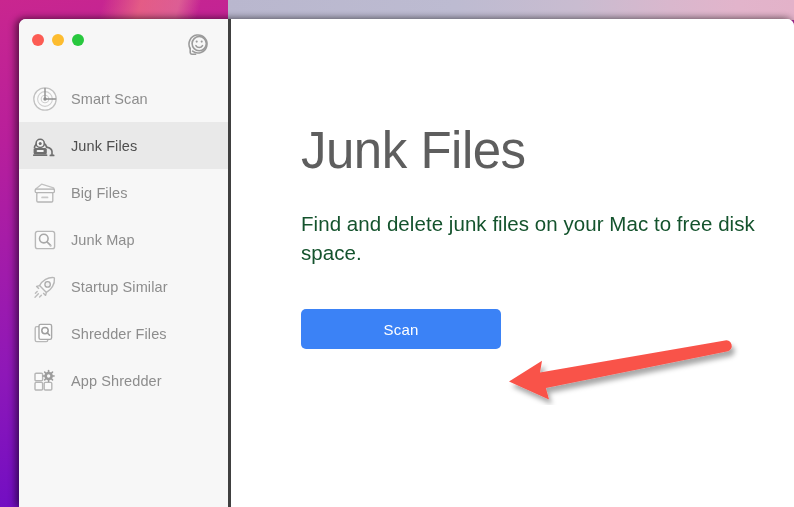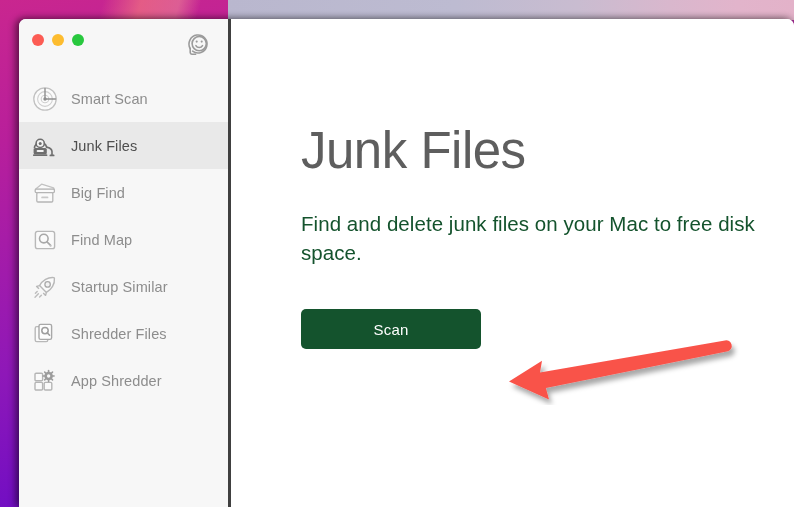--- a/index.html
+++ b/index.html
@@ -128,25 +128,25 @@
     margin-top: 33px;
     font-size: 20.5px;
     font-weight: 400;
     color: #14532d;
     line-height: 1.42;
     width: 466px;
     letter-spacing: .05px;
   }
   #scan-button {
     margin-top: 42px;
-    width: 180px;
+    width: 200px;
     height: 40px;
     border: none;
     border-radius: 5px;
-    background: #14532d;
+    background: #3b82f6;
     color: #ffffff;
     font-size: 15px;
     font-family: "Liberation Sans", sans-serif;
     letter-spacing: .2px;
     cursor: pointer;
   }
 
   
   #annotation-arrow {
     position: absolute;
@@ -221,33 +221,33 @@
 
       <div class="nav-item">
         <span class="nav-icon">
           <svg width="28" height="28" viewBox="0 0 28 28">
             <path d="M4.4 10.2 L10.6 5.2 L22.6 8.8 L23.2 10.4 Z" fill="#fafafa" stroke="#c2c2c2" stroke-width="1.3" stroke-linejoin="round"></path>
             <rect x="4.2" y="10.2" width="19.2" height="3.4" rx="1" fill="#fafafa" stroke="#b5b5b5" stroke-width="1.3"></rect>
             <rect x="5.8" y="13.6" width="16.0" height="9.4" rx="1.2" fill="#fafafa" stroke="#b5b5b5" stroke-width="1.3"></rect>
             <rect x="10.2" y="17.4" width="7.2" height="1.9" rx=".9" fill="#c8c8c8"></rect>
           </svg>
         </span>
-        <span class="nav-label">Big Find</span>
+        <span class="nav-label">Big Files</span>
       </div>
 
       <div class="nav-item">
         <span class="nav-icon">
           <svg width="28" height="28" viewBox="0 0 28 28">
             <rect x="4.4" y="5.4" width="19.2" height="17.2" rx="2.2" fill="#fafafa" stroke="#b8b8b8" stroke-width="1.4"></rect>
             <circle cx="12.8" cy="12.6" r="4.3" fill="none" stroke="#a8a8a8" stroke-width="1.6"></circle>
             <path d="M16.0 15.8 L19.6 19.4" stroke="#a8a8a8" stroke-width="1.7" stroke-linecap="round"></path>
             <circle cx="19.6" cy="19.9" r=".95" fill="#c4c4c4"></circle>
           </svg>
         </span>
-        <span class="nav-label">Find Map</span>
+        <span class="nav-label">Junk Map</span>
       </div>
 
       <div class="nav-item">
         <span class="nav-icon">
           <svg width="28" height="28" viewBox="0 0 28 28">
             <path d="M22.8 4.6 C17.0 4.0 11.4 7.4 8.6 12.6 L11.0 15.0 L15.4 19.4 C20.6 16.6 24.0 11.0 23.4 5.2 Z" fill="#fafafa" stroke="#b8b8b8" stroke-width="1.4" stroke-linejoin="round"></path>
             <circle cx="16.6" cy="11.4" r="2.7" fill="#f2f2f2" stroke="#a9a9a9" stroke-width="1.3"></circle>
             <path d="M8.6 12.6 L5.6 13.4 L8.0 15.8" fill="none" stroke="#b8b8b8" stroke-width="1.4" stroke-linejoin="round"></path>
             <path d="M15.4 19.4 L14.6 22.4 L12.2 20.0" fill="none" stroke="#b8b8b8" stroke-width="1.4" stroke-linejoin="round"></path>
             <path d="M4.0 24.2 L7.4 20.8 M4.4 20.2 L6.2 18.4 M8.6 24.0 L10.4 22.2" stroke="#bdbdbd" stroke-width="1.4" stroke-linecap="round"></path>

